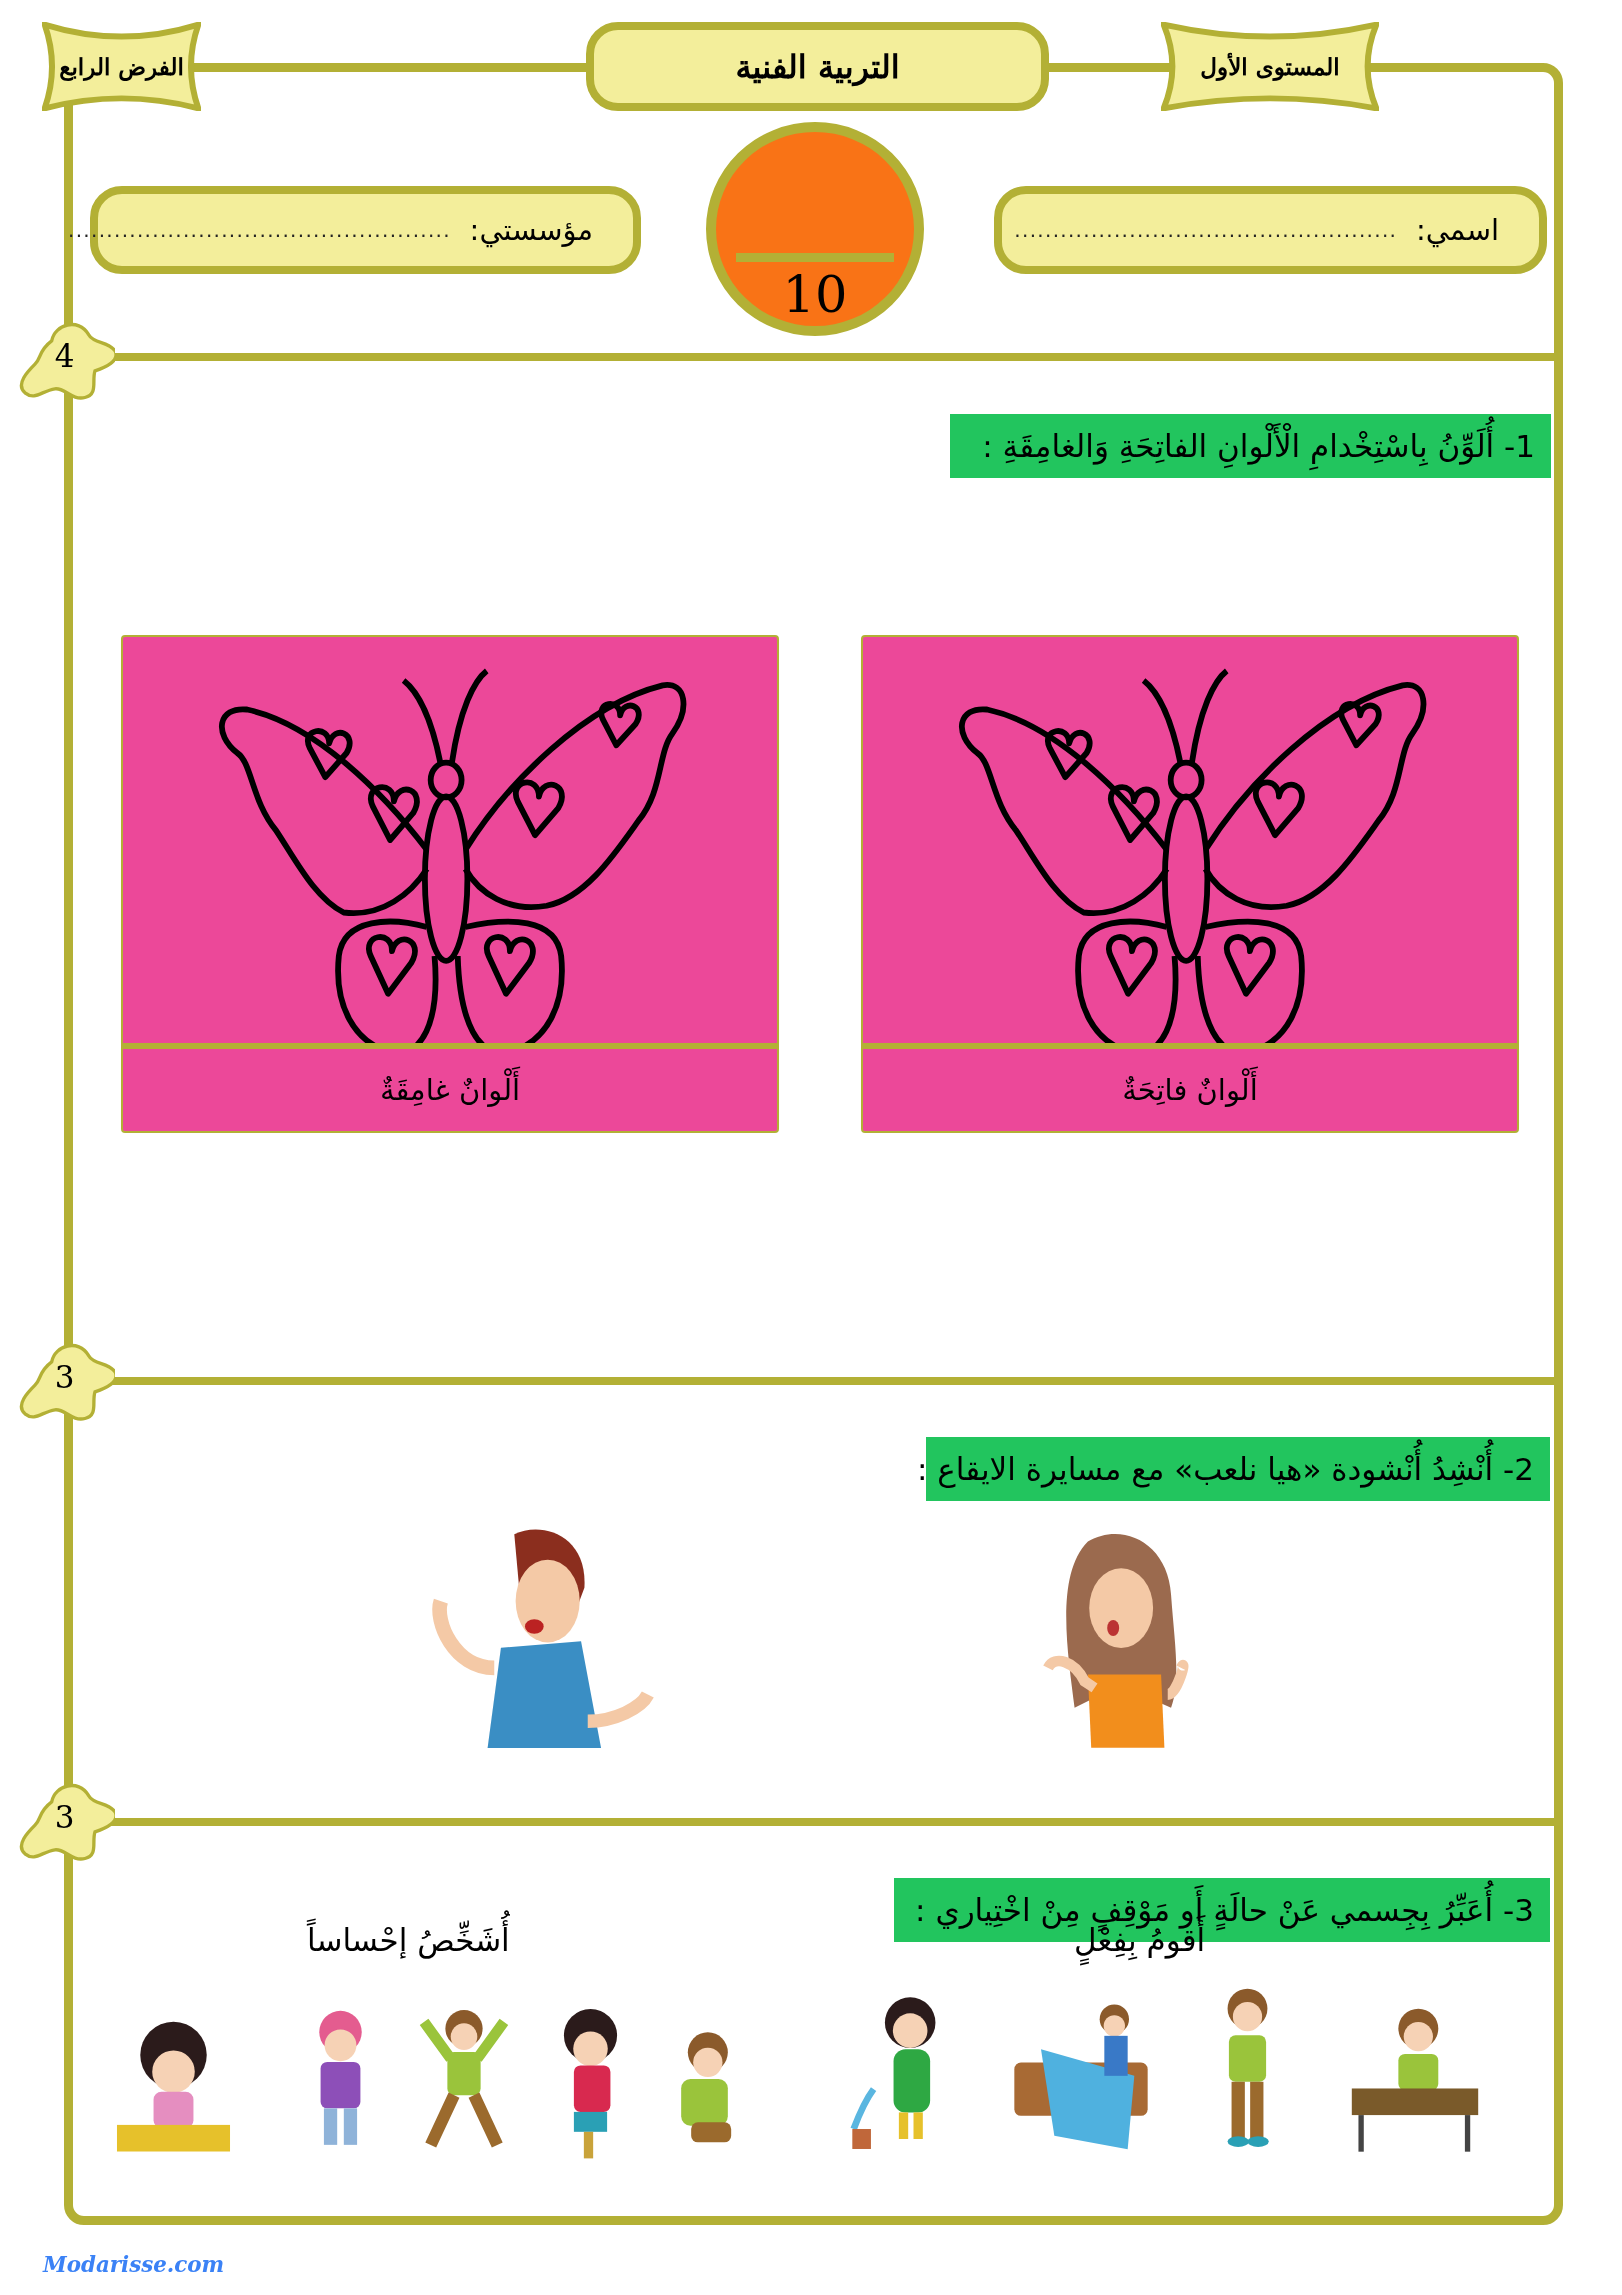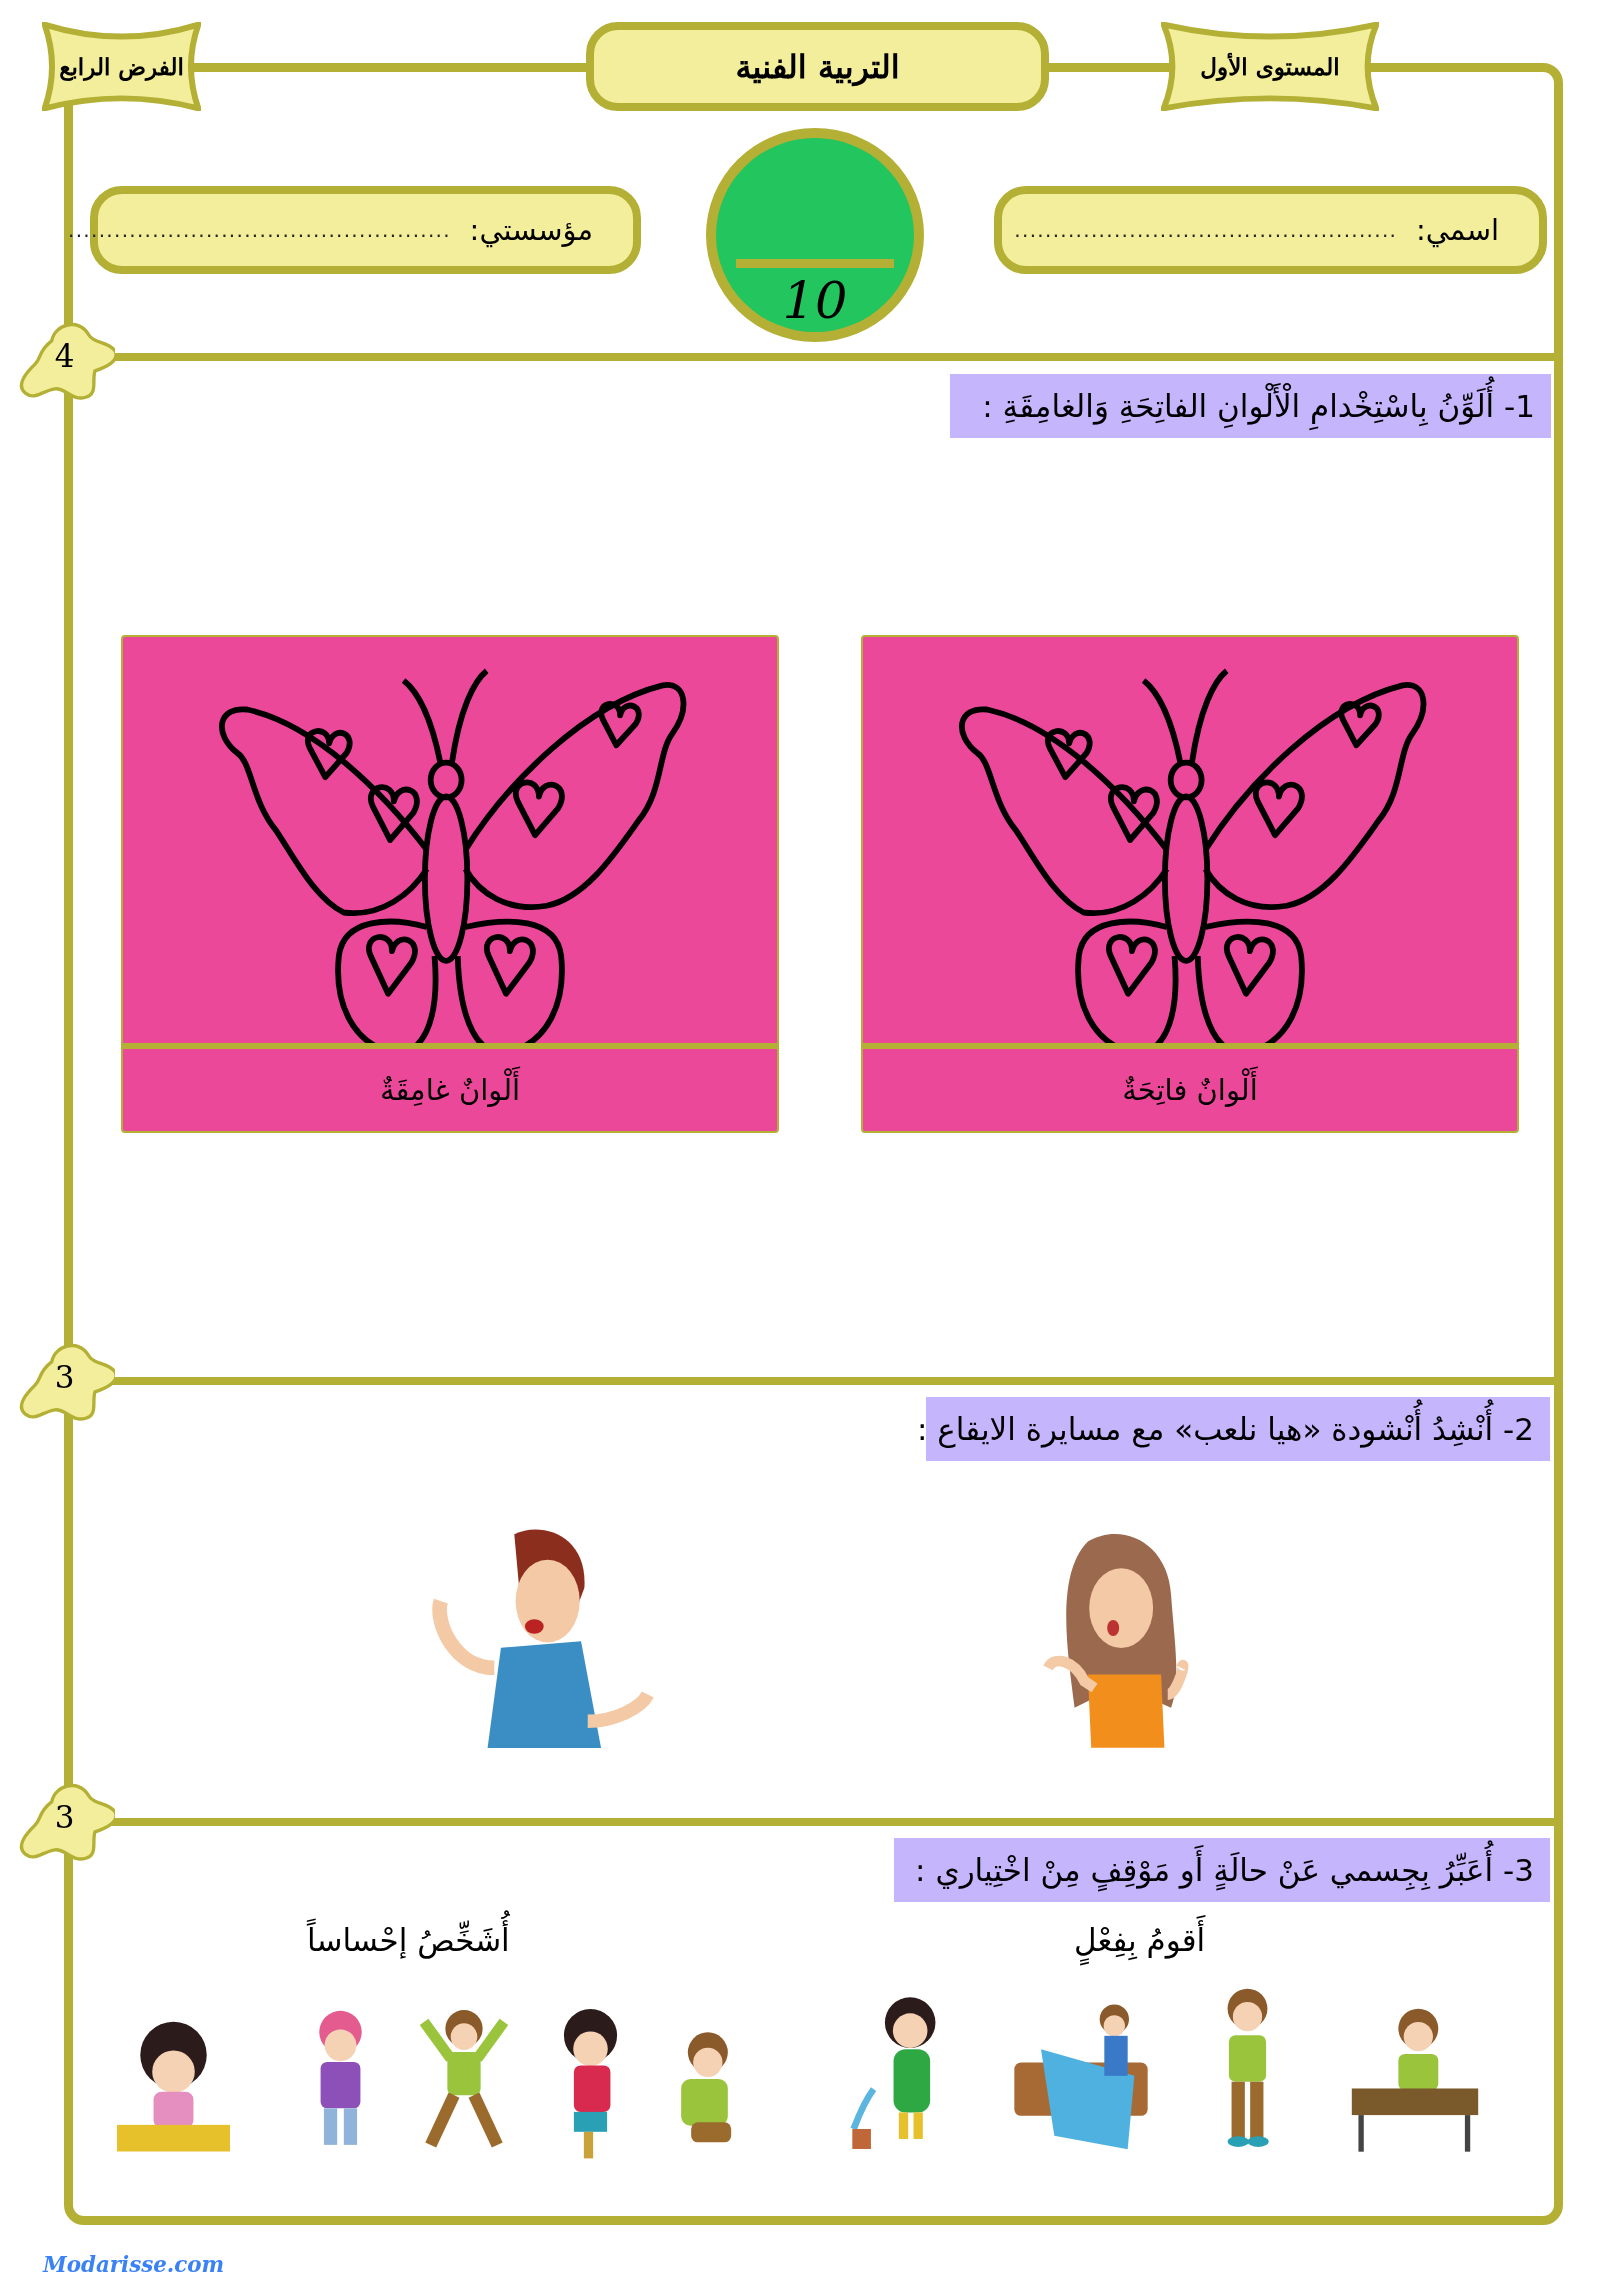--- a/index.html
+++ b/index.html
@@ -17,34 +17,34 @@
   .ribbon .txt { position:absolute; left:0; right:0; top:0; bottom:0; display:flex;
                  align-items:center; justify-content:center; font-size:23px; font-weight:bold;
                  direction:rtl; font-family:"DejaVu Serif", serif; }
   .pill { position:absolute; background:#f3ee9b; border:8px solid #b3b035; border-radius:32px;
           box-sizing:border-box; display:flex; align-items:center; direction:rtl; }
   .pill.title { left:586px; top:22px; width:463px; height:89px; justify-content:center;
                 font-size:32px; font-weight:bold; font-family:"DejaVu Serif", serif; }
   .pill.field { height:88px; top:186px; padding:0 40px; font-size:29px; gap:18.7px; }
   .dots { letter-spacing:1.3px; font-size:20px; color:#222; direction:ltr; }
   
-  .score { position:absolute; left:706px; top:128px; width:218px; height:214px;
-           border:10.7px solid #b3b035; border-radius:50%; box-sizing:border-box; background:#22c55e;font-style:italic; }
+  .score { position:absolute; left:706px; top:122px; width:218px; height:214px;
+           border:10.7px solid #b3b035; border-radius:50%; box-sizing:border-box; background:#f97316; }
   .score .bar { position:absolute; left:20px; right:20px; top:121px; height:9.3px; background:#b3b035; }
   .score .den { position:absolute; left:0; right:0; top:133px; text-align:center;
                 font-size:51px; font-family:"DejaVu Serif", serif; }
   
   .blob { position:absolute; width:100px; height:87px; }
   .blob svg { position:absolute; left:0; top:0; width:100%; height:100%; }
   .blob span { position:absolute; left:0; right:0; top:24px; text-align:center;
                font-size:31px; font-family:"DejaVu Serif", serif; }
   
-  .instr { position:absolute; background:#c4b5fd; height:64px; display:flex; align-items:center;
+  .instr { position:absolute; background:#22c55e; height:64px; display:flex; align-items:center;
            direction:rtl; padding:0 16px; box-sizing:border-box; font-size:31px;
-           font-family:"DejaVu Sans", sans-serif; white-space:nowrap; }
+           font-family:"DejaVu Sans", sans-serif; white-space:nowrap;margin-top:40px; }
   
   .card { position:absolute; width:658px; height:498px; border:2.7px solid #b3b035; border-radius:4px;
           box-sizing:border-box; background:#ec4899; }
   .card .pic { position:absolute; left:0; right:0; top:0; height:406px; }
   .card .sep { position:absolute; left:0; right:0; top:406px; height:6px; background:#b3b035; }
   .card .cap { position:absolute; left:0; right:0; top:412px; bottom:0; display:flex;
                align-items:center; justify-content:center; font-size:29px; direction:rtl; }
   .sublabel { position:absolute; font-size:31px; direction:rtl; white-space:nowrap; }
   .watermark { position:absolute; left:43px; top:2252px; font-size:21.4px; font-style:italic;
                font-weight:bold; color:#3b82f6; font-family:"DejaVu Serif", serif; }

